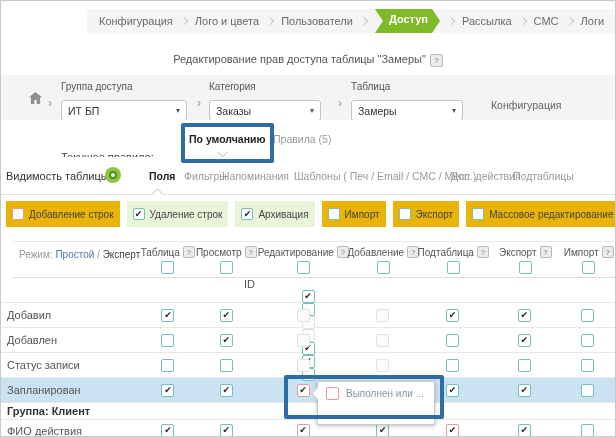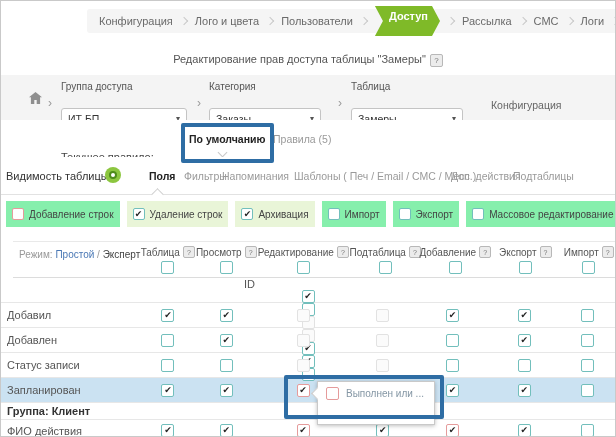--- a/index.html
+++ b/index.html
@@ -4,39 +4,39 @@
 <style>
   html,body{margin:0;padding:0;background:#fff;}
   body{font-family:"Liberation Sans","DejaVu Sans",sans-serif;}
   .screen{position:relative;width:616px;height:437px;background:#fff;border:1px solid #c9c9c9;
           box-sizing:border-box;overflow:hidden;font-size:11px;color:#555;}
 
   
   .breadcrumb{position:absolute;left:86px;top:8px;height:24px;display:inline-flex;align-items:center;
               gap:8px;background:#f5f5f5;border-radius:3px;padding:0 12px;font-size:11px;color:#6a6a6a;}
   .bc-item{white-space:nowrap;cursor:pointer;}
-  .bc-item.active{background:#7fba28;color:#fff;font-weight:bold;padding:4px 12px 14px 14px;
+  .bc-item.active{background:#7fba28;color:#fff;font-weight:bold;padding:4px 12px 8px 14px;
       clip-path:polygon(0 0,calc(100% - 8px) 0,100% 50%,calc(100% - 8px) 100%,0 100%,8px 50%);}
   .bc-sep{width:5px;height:5px;border-top:1px solid #c9c9c9;border-right:1px solid #c9c9c9;
           transform:rotate(45deg);flex:0 0 auto;}
 
   
   .title-row{position:absolute;top:52px;left:0;width:100%;text-align:center;font-size:11px;color:#555;}
   .help{display:inline-flex;width:11px;height:11px;border:1px solid #b8b8b8;border-radius:2px;
         background:#ececec;color:#777;font-size:8px;align-items:center;justify-content:center;
         vertical-align:middle;margin-left:4px;}
 
   
   .path-bar{position:absolute;top:74px;left:0;right:0;height:45px;background:#f4f4f4;}
   .home{position:absolute;left:28px;top:17px;cursor:pointer;}
   .pb-sep{position:absolute;font-size:12px;color:#9a9a9a;top:21px;}
   .pb-s1{left:47px;} .pb-s2{left:196px;} .pb-s3{left:337px;}
   .sel-group{position:absolute;top:6px;}
   .sg1{left:60px;} .sg2{left:208px;} .sg3{left:350px;}
-  .sel-label{font-size:10px;color:#555;margin-bottom:16px;}
+  .sel-label{font-size:10px;color:#555;margin-bottom:8px;}
   .select{height:21px;background:#fff;border:1px solid #c4c4c4;border-radius:3px;display:flex;
           align-items:center;justify-content:space-between;padding:0 6px;font-size:10.5px;color:#333;
           box-sizing:border-box;cursor:pointer;}
   .sg1 .select{width:126px;} .sg2 .select{width:112px;} .sg3 .select{width:112px;}
   .sel-caret{font-size:8px;color:#555;}
   .config-label{position:absolute;left:490px;top:24px;font-size:10.5px;color:#666;cursor:pointer;}
 
   
   .rule-bar{position:absolute;top:119px;left:0;right:0;height:37px;background:#fff;
             border-bottom:1px solid #e2e2e2;}
@@ -56,21 +56,21 @@
               border:2px solid #4e8c1a;box-sizing:border-box;}
   .sec-tab{position:absolute;top:13px;color:#9a9a9a;white-space:nowrap;cursor:pointer;font-size:10.5px;}
   .sec-tab.active{color:#222;font-weight:bold;}
   .notch{position:absolute;left:152px;top:33px;width:8px;height:8px;background:#fff;
          border-left:1px solid #cfcfcf;border-top:1px solid #cfcfcf;transform:rotate(45deg);z-index:3;}
 
   
   .perm-bar{position:absolute;top:198px;left:5px;right:2px;height:30px;display:flex;gap:7px;align-items:center;}
   .perm{display:inline-flex;align-items:center;gap:5px;padding:0 6px;height:26px;font-size:10px;
         color:#444;white-space:nowrap;cursor:pointer;}
-  .perm.gray{background:#86efac;}
+  .perm.gray{background:#eab308;}
   .perm.green{background:#e9f5d8;}
 
   
   .cb{width:13px;height:13px;box-sizing:border-box;border:1px solid #72bfbc;background:#fff;
       display:inline-flex;align-items:center;justify-content:center;border-radius:2px;cursor:pointer;flex:0 0 auto;}
   .cb.checked::after{content:"✔";font-size:9px;color:#222;line-height:1;}
   .cb.disabled{border-color:#e2e2e2;background:#fbfbfb;cursor:default;}
   .cb.red{border-color:#e59b9b;}
   .perm .cb{width:12px;height:12px;}
 
@@ -235,30 +235,30 @@
           </div>
           <span class="cb"></span>
         </div>
         <div class="col-head" style="width: 92px;">
           <div class="col-label">
             <span>Редактирование</span>
             <span class="help">?</span>
           </div>
           <span class="cb"></span>
         </div>
+        <div class="col-head" style="width: 68px;">
+          <div class="col-label">
+            <span>Добавление</span>
+            <span class="help">?</span>
+          </div>
+          <span class="cb"></span>
+        </div>
         <div class="col-head" style="width: 72px;">
           <div class="col-label">
             <span>Подтаблица</span>
-            <span class="help">?</span>
-          </div>
-          <span class="cb"></span>
-        </div>
-        <div class="col-head" style="width: 68px;">
-          <div class="col-label">
-            <span>Добавление</span>
             <span class="help">?</span>
           </div>
           <span class="cb"></span>
         </div>
         <div class="col-head" style="width: 72px;">
           <div class="col-label">
             <span>Экспорт</span>
             <span class="help">?</span>
           </div>
           <span class="cb"></span>

